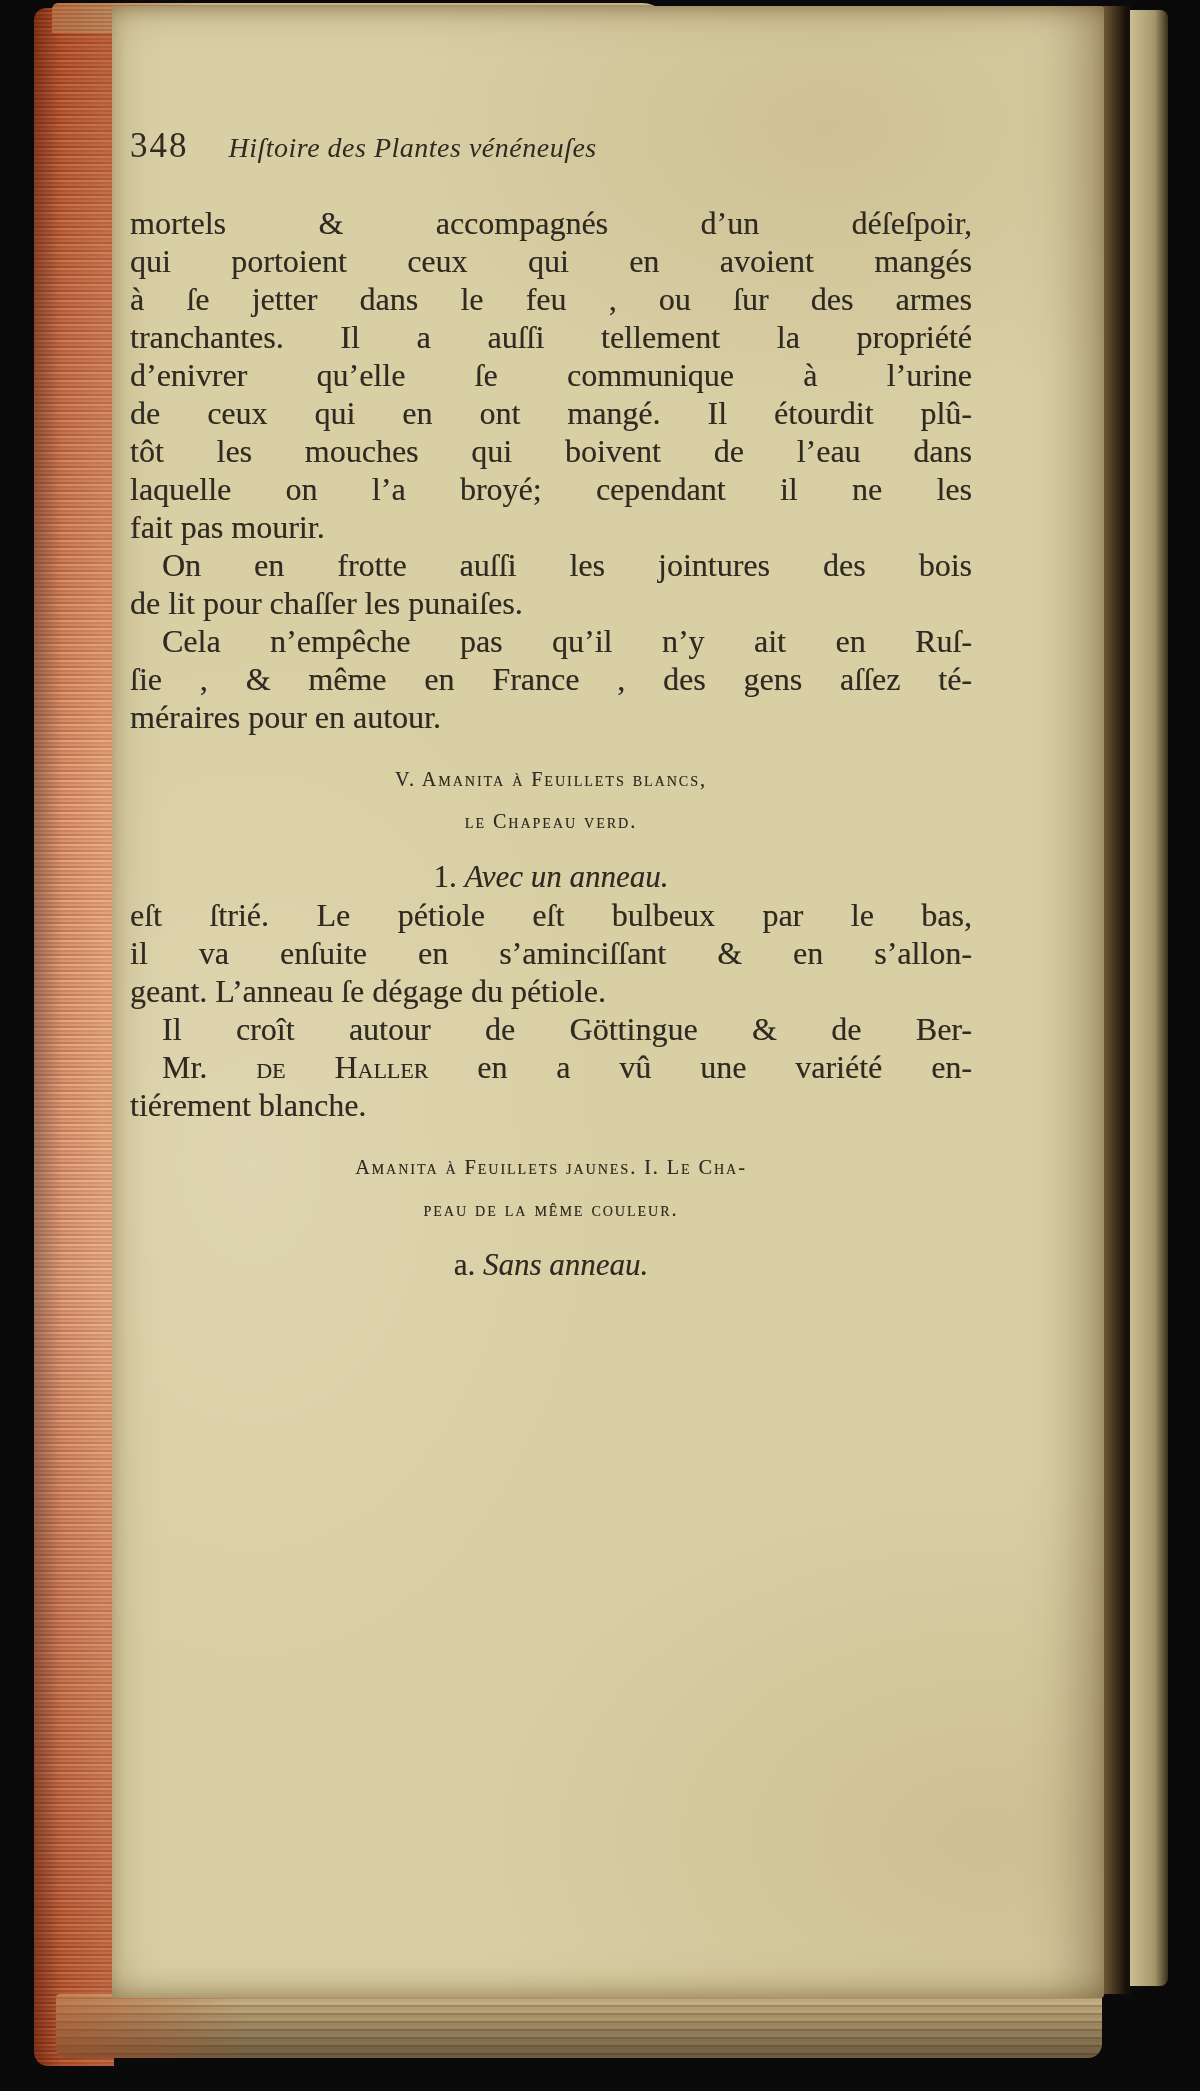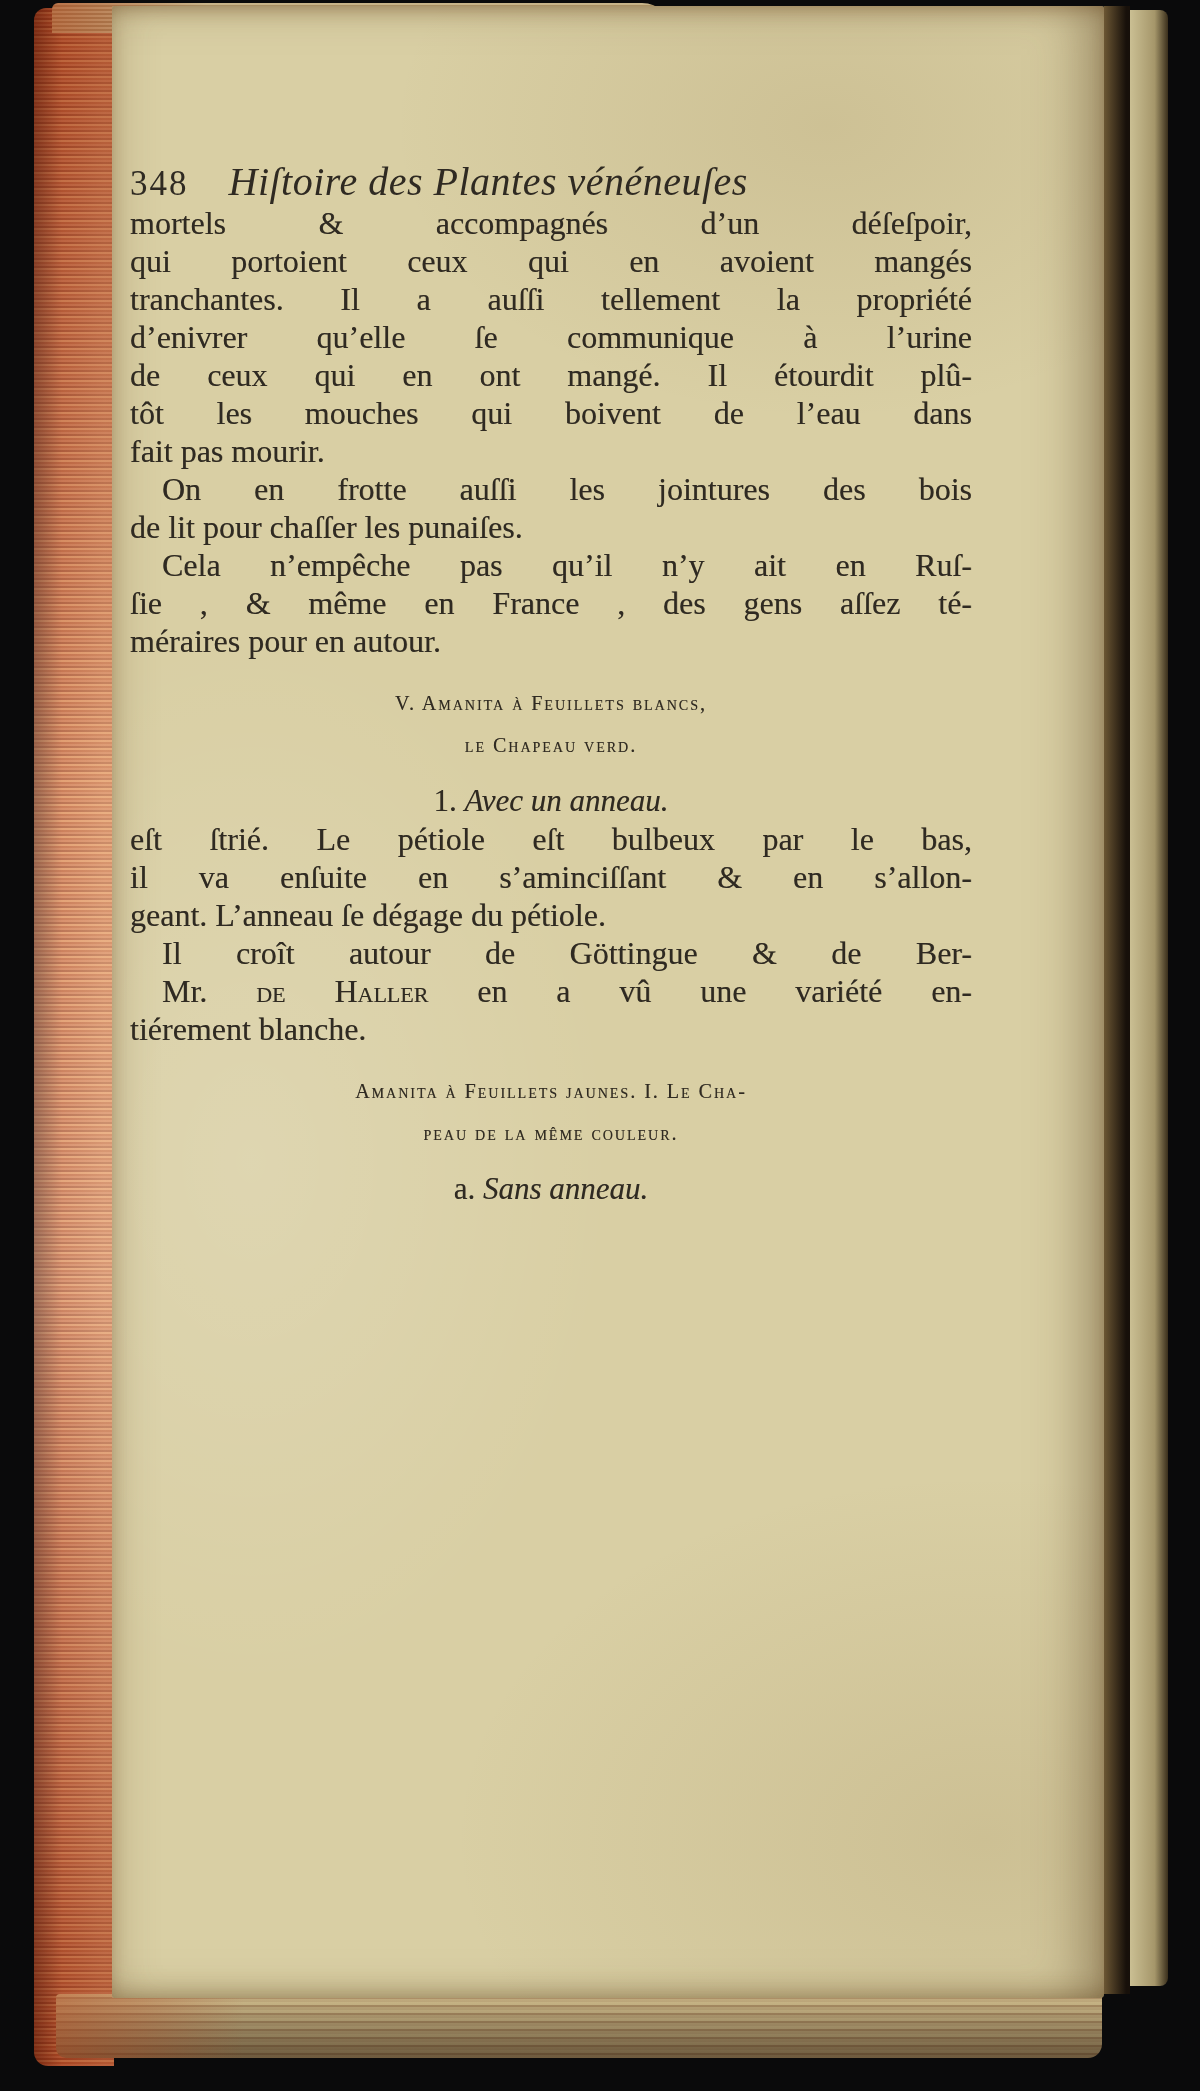--- a/index.html
+++ b/index.html
@@ -66,21 +66,21 @@
     background:linear-gradient(to right, #cabf93, #a5966a 65%, #3a2f1c);
   }
 
   
   .header {
     position:absolute; left:130px; top:126px; width:844px;
     display:flex; align-items:baseline; gap:40px;
     color:#2f2a22;
   }
   .pagenum { font-size:35px; letter-spacing:2px;text-align:right; }
-  .runtitle { font-style:italic; font-size:40px; letter-spacing:.5px;margin-top:32px; }
+  .runtitle { font-style:italic; font-size:28px; letter-spacing:.5px; }
 
   .text {
     position:absolute; left:130px; top:204px; width:842px;
     font-size:32px; line-height:38px; color:#2f2a22;
     text-shadow:0.3px 0.3px 0.4px rgba(45,35,20,.45);
   }
   .line { min-height:38px; }
   .j   { text-align:justify; text-align-last:justify; }
   .ind { text-indent:32px; }
   .center { text-align:center; text-align-last:center; }
@@ -108,24 +108,26 @@
 
   <div class="header">
     <span class="pagenum">348</span>
     <span class="runtitle">Hiſtoire des Plantes vénéneuſes</span>
   </div>
 
   <div class="text">
 
     <div class="line j">mortels &amp; accompagnés d’un déſeſpoir,</div>
     <div class="line j">qui portoient ceux qui en avoient mangés</div>
+    <div class="line j">à ſe jetter dans le feu , ou ſur des armes</div>
     <div class="line j">tranchantes. Il a auſſi tellement la propriété</div>
     <div class="line j">d’enivrer qu’elle ſe communique à l’urine</div>
     <div class="line j">de ceux qui en ont mangé. Il étourdit plû-</div>
     <div class="line j">tôt les mouches qui boivent de l’eau dans</div>
+    <div class="line j">laquelle on l’a broyé; cependant il ne les</div>
     <div class="line">fait pas mourir.</div>
 
     <div class="line j ind">On en frotte auſſi les jointures des bois</div>
     <div class="line">de lit pour chaſſer les punaiſes.</div>
 
     <div class="line j ind">Cela n’empêche pas qu’il n’y ait en Ruſ-</div>
     <div class="line j">ſie , &amp; même en France , des gens aſſez té-</div>
     <div class="line">méraires pour en autour.</div>
 
     <div class="line center h mt22">V. Amanita à Feuillets blancs,</div>

